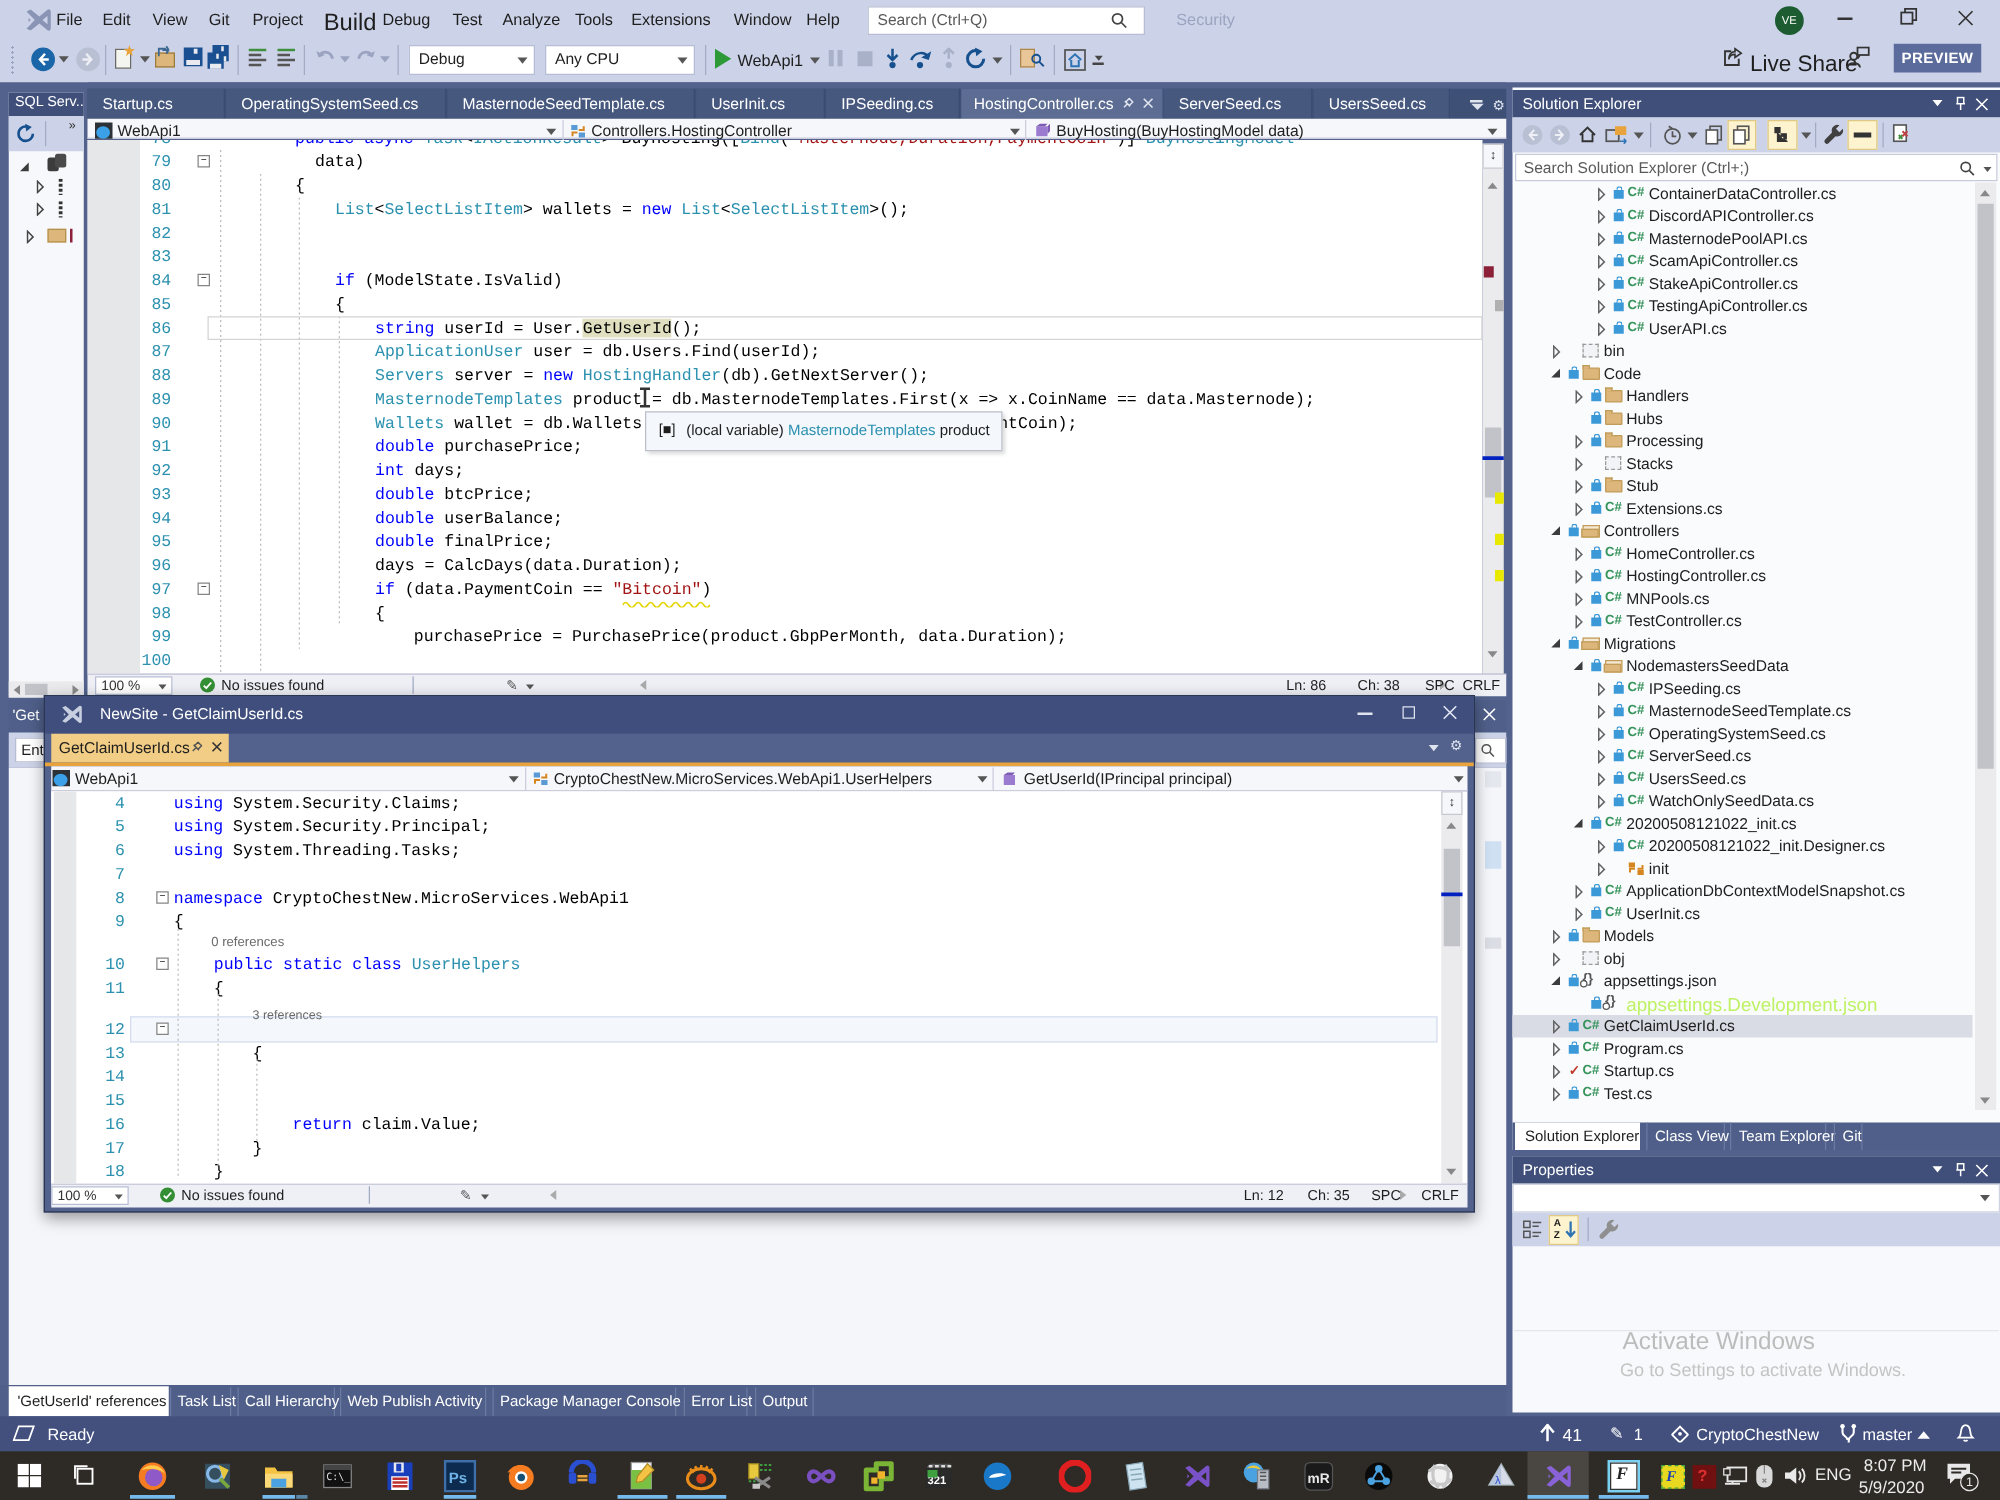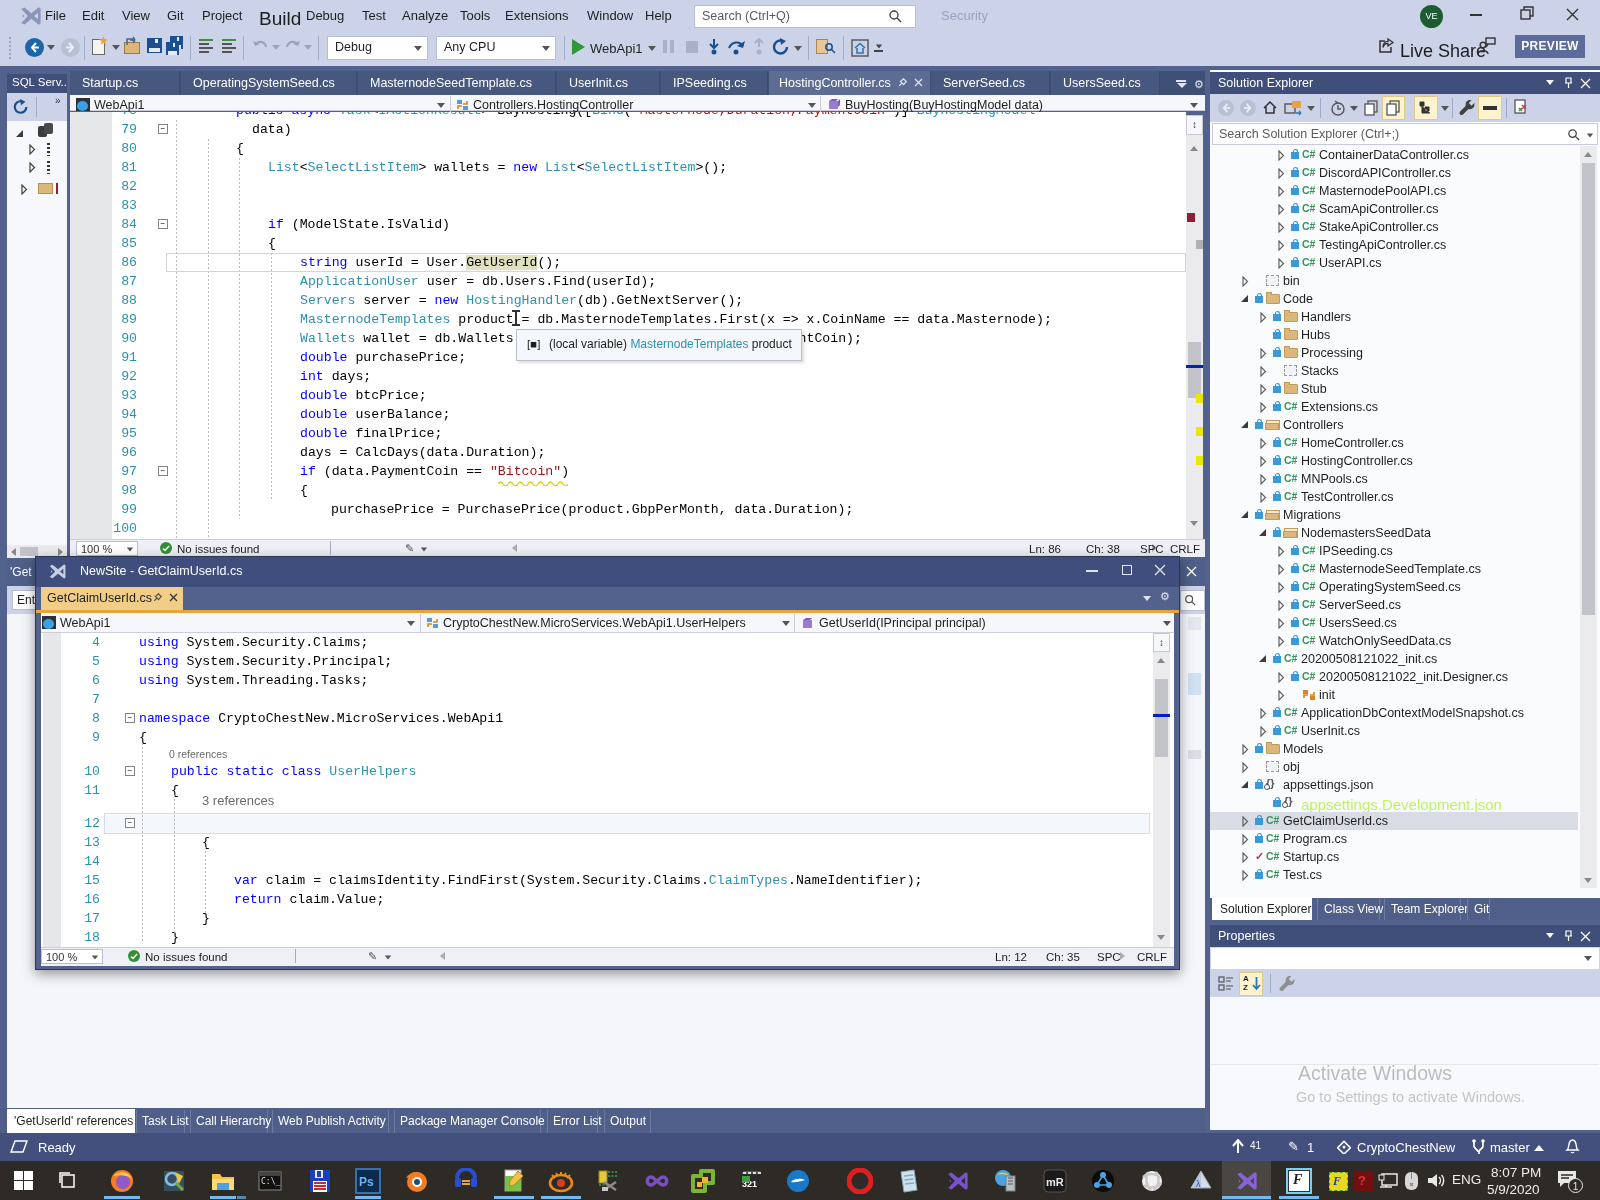--- a/index.html
+++ b/index.html
@@ -747,21 +747,21 @@
 <div class="a" style="left:604px;top:1110px;width:47px;height:23px;border-left:1px solid #6b7aa0;border-right:1px solid #6b7aa0"></div>
 <div class="a w" style="left:610px;top:1114px;font-size:12px">Output</div>
 <div class="a" style="left:0;top:1133px;width:1600px;height:28px;background:#43507e"></div>
 <svg class="a" style="left:10px;top:1140px" width="18" height="13">
     <path d="M5 1 H17 L13 12 H1 Z" fill="none" stroke="#fff" stroke-width="1.4"></path>
   </svg>
 <div class="a w" style="left:38px;top:1140px;font-size:13px">Ready</div>
 <svg class="a" style="left:1232px;top:1139px" width="12" height="15">
     <path d="M6 14 V2 M1 7 L6 1 L11 7" stroke="#fff" stroke-width="2" fill="none"></path>
   </svg>
-<div class="a w" style="left:1250px;top:1140px;font-size:10px">41</div>
+<div class="a w" style="left:1250px;top:1140px;font-size:14px">41</div>
 <div class="a w" style="left:1288px;top:1139px;font-size:13px">✎</div>
 <div class="a w" style="left:1307px;top:1140px;font-size:13px">1</div>
 <svg class="a" style="left:1337px;top:1140px" width="14" height="14">
     <rect x="3" y="3" width="9" height="9" fill="none" stroke="#fff" stroke-width="1.5" transform="rotate(45 7 7)"></rect>
     <circle cx="7" cy="7" r="1.5" fill="#fff"></circle>
   </svg>
 <div class="a w" style="left:1357px;top:1140px;font-size:13px">CryptoChestNew</div>
 <svg class="a" style="left:1471px;top:1139px" width="15" height="16">
     <path d="M3 2 v5 c0 3 4 3 4 6 M12 2 v5 c0 3 -4 3 -4 6 v2" stroke="#fff" stroke-width="1.7" fill="none"></path>
     <circle cx="3" cy="2" r="1.8" fill="#fff"></circle>
@@ -833,29 +833,28 @@
 <div class="code a" style="left:98px;top:95px">{</div>
 <div class="ln a" style="left:35px;top:129px;width:24px">10</div>
 <div class="code a" style="left:130px;top:129px"><span class="k">public</span> <span class="k">static</span> <span class="k">class</span> <span class="t">UserHelpers</span></div>
 <div class="ln a" style="left:35px;top:148px;width:24px">11</div>
 <div class="code a" style="left:130px;top:148px">{</div>
 <div class="ln a" style="left:35px;top:181px;width:24px">12</div>
 <div class="ln a" style="left:35px;top:200px;width:24px">13</div>
 <div class="code a" style="left:161px;top:200px">{</div>
 <div class="ln a" style="left:35px;top:219px;width:24px">14</div>
 <div class="ln a" style="left:35px;top:238px;width:24px">15</div>
-<div class="code a" style="left:193px;top:238px"><span class="k">var</span> claim = claimsIdentity.FindFirst(System.Security.Claims.<span class="t">ClaimTypes</span>.NameIdentifier);</div>
 <div class="ln a" style="left:35px;top:257px;width:24px">16</div>
 <div class="code a" style="left:193px;top:257px"><span class="k">return</span> claim.Value;</div>
 <div class="ln a" style="left:35px;top:276px;width:24px">17</div>
 <div class="code a" style="left:161px;top:276px">}</div>
 <div class="ln a" style="left:35px;top:295px;width:24px">18</div>
 <div class="code a" style="left:130px;top:295px">}</div>
 <div class="a" style="left:128px;top:115px;font-size:10.5px;color:#6a6a6a">0 references</div>
-<div class="a" style="left:161px;top:160px;font-size:13px;color:#6a6a6a">3 references</div>
+<div class="a" style="left:161px;top:174px;font-size:10px;color:#6a6a6a">3 references</div>
 <div class="a fold" style="left:84px;top:80px">−</div>
 <div class="a fold" style="left:84px;top:133px">−</div>
 <div class="a fold" style="left:84px;top:185px">−</div>
 <div class="a guide" style="left:101px;top:110px;height:200px"></div>
 <div class="a guide" style="left:133px;top:162px;height:138px"></div>
 <div class="a guide" style="left:164px;top:214px;height:67px"></div>
 </div>
 <div class="a" style="left:1153px;top:633px;width:17px;height:314px;background:#ebebee"></div>
 <div class="a" style="left:1153px;top:633px;width:17px;height:19px;background:#f6f7fb;border:1px solid #c8c8d0;color:#333;font-size:10px;text-align:center;line-height:17px">↕</div>
 <div class="a tri-d" style="left:1157px;top:658px;border-top-color:#888;transform:rotate(180deg)"></div>

